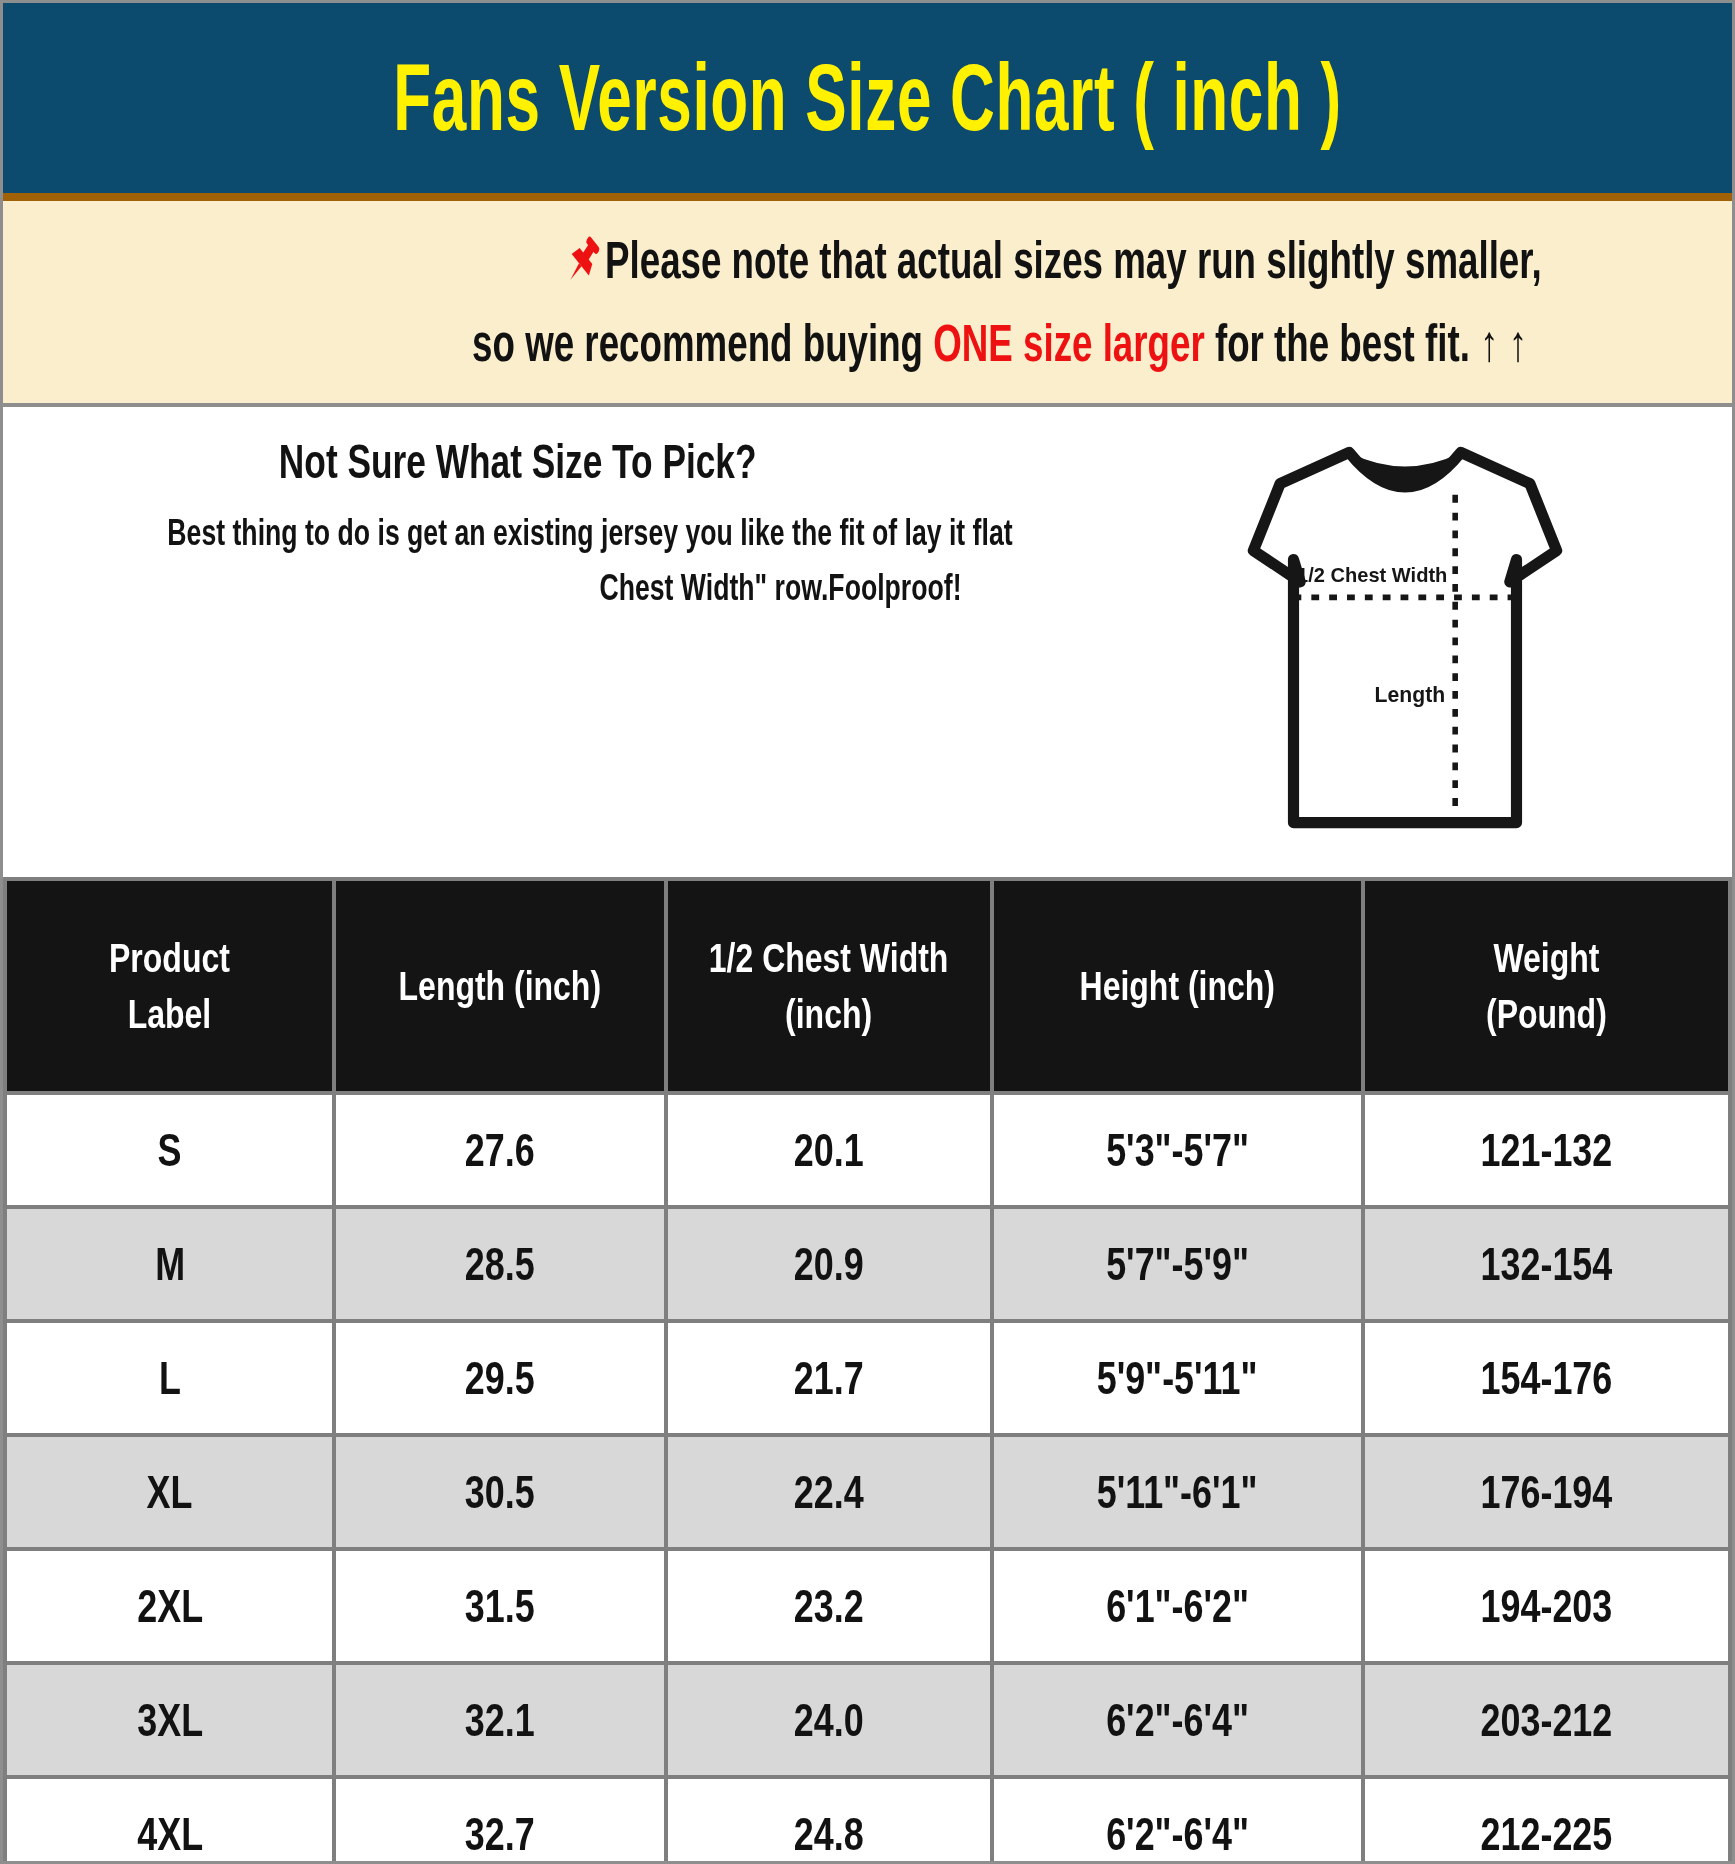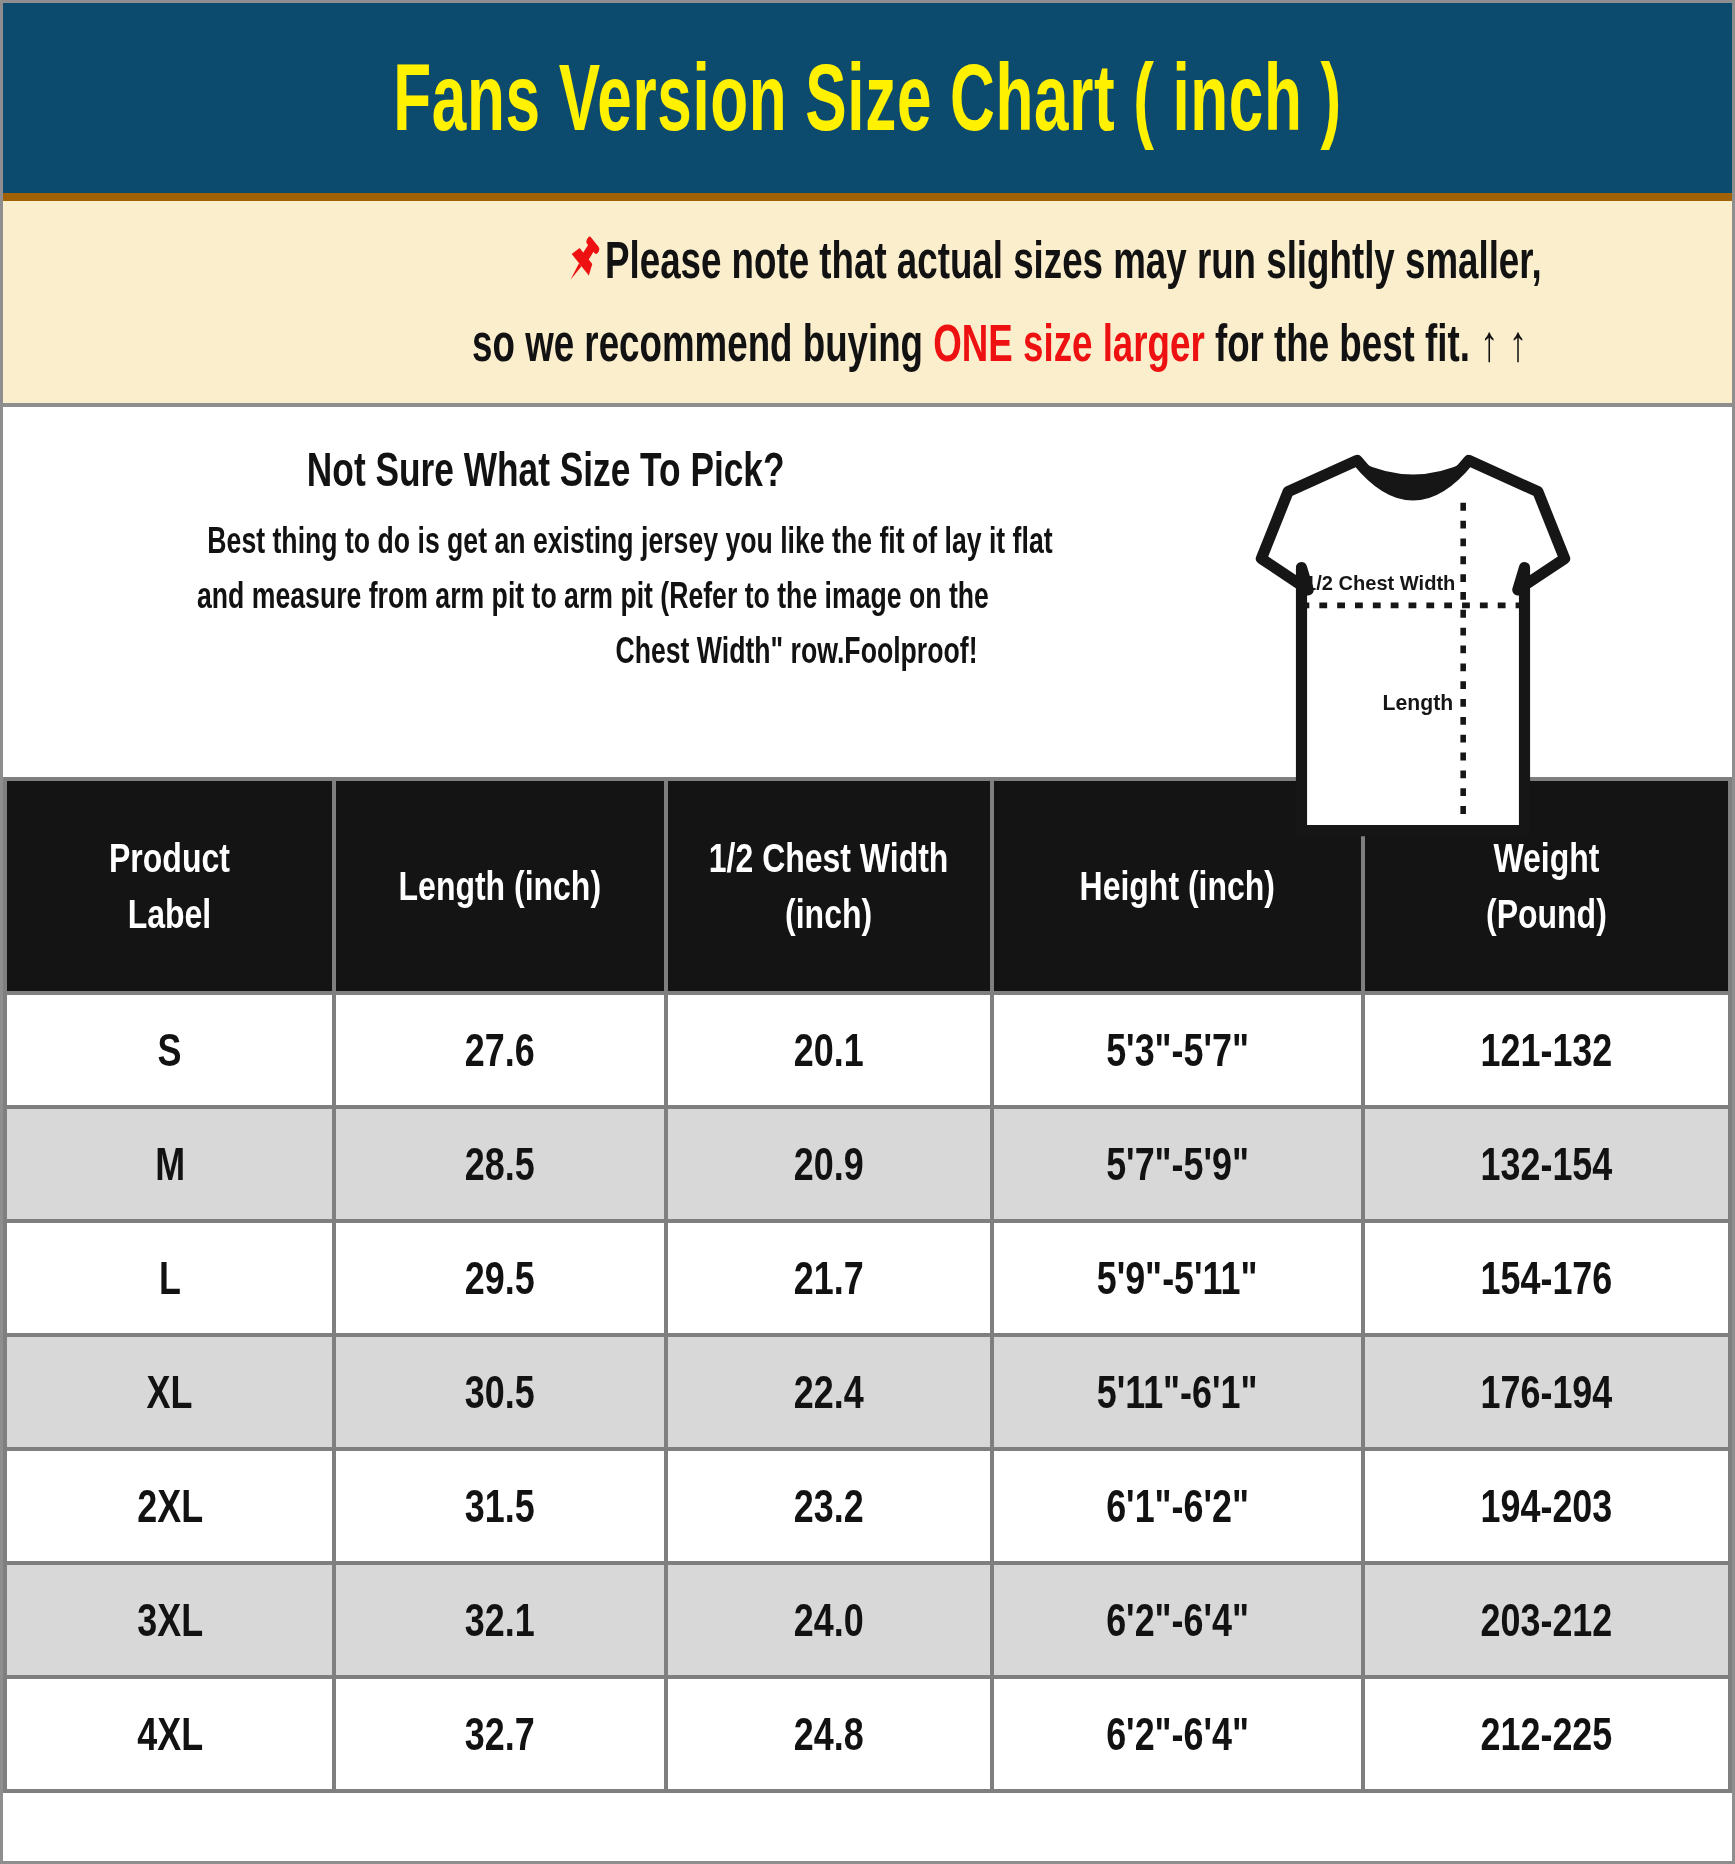--- a/index.html
+++ b/index.html
@@ -17,21 +17,21 @@
 
   .title-bar{height:190px;background:#0c4a6e;display:flex;align-items:center;justify-content:center;}
   .title-bar .t{font-size:94px;color:#fff100;letter-spacing:1px;}
 
   .notice{height:214px;background:#faeecd;border-top:8px solid #a16207;border-bottom:4px solid #8e8e8e;
     box-sizing:border-box;display:flex;flex-direction:column;align-items:flex-end;justify-content:center;gap:24px;}
   .notice .line{font-size:51px;}
   .notice .pin{width:54px;height:54px;vertical-align:-10px;margin-right:4px;}
   .red{color:#ee1111;}
 
-  .guide{height:370px;box-sizing:border-box;display:flex;padding-top:20px;background:#ffffff;margin-left:40px;}
+  .guide{height:470px;box-sizing:border-box;display:flex;padding-top:12px;background:#ffffff;}
   .guide-left{width:59.5%;text-align:center;padding-top:14px;}
   .guide-heading{font-size:49px;margin-bottom:16px;}
   .guide-line{font-size:37px;line-height:55px;text-align:right;}
   .guide-right{flex:1;display:flex;justify-content:center;align-items:flex-start;}
   svg.shirt{width:340px;height:446px;margin-left:46px;}
 
   table.size-table{width:100%;border-collapse:collapse;table-layout:fixed;}
   .size-table th,.size-table td{border:4px solid #7f7f7f;text-align:center;vertical-align:middle;padding:0;}
   .size-table th{background:#141414;color:#ffffff;height:210px;font-size:41px;line-height:56px;font-weight:bold;}
   .size-table td{height:110px;font-size:46px;background:#ffffff;}
@@ -63,21 +63,20 @@
       <span class="cx"><span>so we recommend buying </span><span class="red">ONE size larger</span><span> for the best fit. </span><span>↑ ↑</span></span>
     </div>
   </section>
 
   <section class="guide">
     <div class="guide-left">
       <div class="guide-heading">
         <span class="cx">Not Sure What Size To Pick?</span>
       </div>
       <div class="guide-line"><span class="cx">Best thing to do is get an existing jersey you like the fit of lay it flat</span></div>
-      <div class="guide-line"><span class="cx">and measure from arm pit to arm pit (Refer to the image on the</span></div>
       <div class="guide-line"><span class="cx">Chest Width" row.Foolproof!</span></div>
     </div>
     <div class="guide-right">
       <svg class="shirt" viewBox="0 0 300 400">
         <path d="M100,30 L38,58 L14,118 L56,146 L50,126 L50,362 L250,362 L250,126 L244,146 L286,118 L262,58 L200,30 Q150,92 100,30 Z" fill="#ffffff" stroke="#161616" stroke-width="10" stroke-linejoin="round"></path>
         <path d="M100,30 Q150,92 200,30 Q150,55 100,30 Z" fill="#161616"></path>
         <path d="M50,160 H250" stroke="#161616" stroke-width="5" stroke-dasharray="7 9" fill="none"></path>
         <path d="M195,68 V350" stroke="#161616" stroke-width="5" stroke-dasharray="7 9" fill="none"></path>
         <text x="188" y="146" text-anchor="end" font-size="18" font-weight="bold" fill="#161616">1/2 Chest Width</text>
         <text x="186" y="254" text-anchor="end" font-size="19" font-weight="bold" fill="#161616">Length</text>

